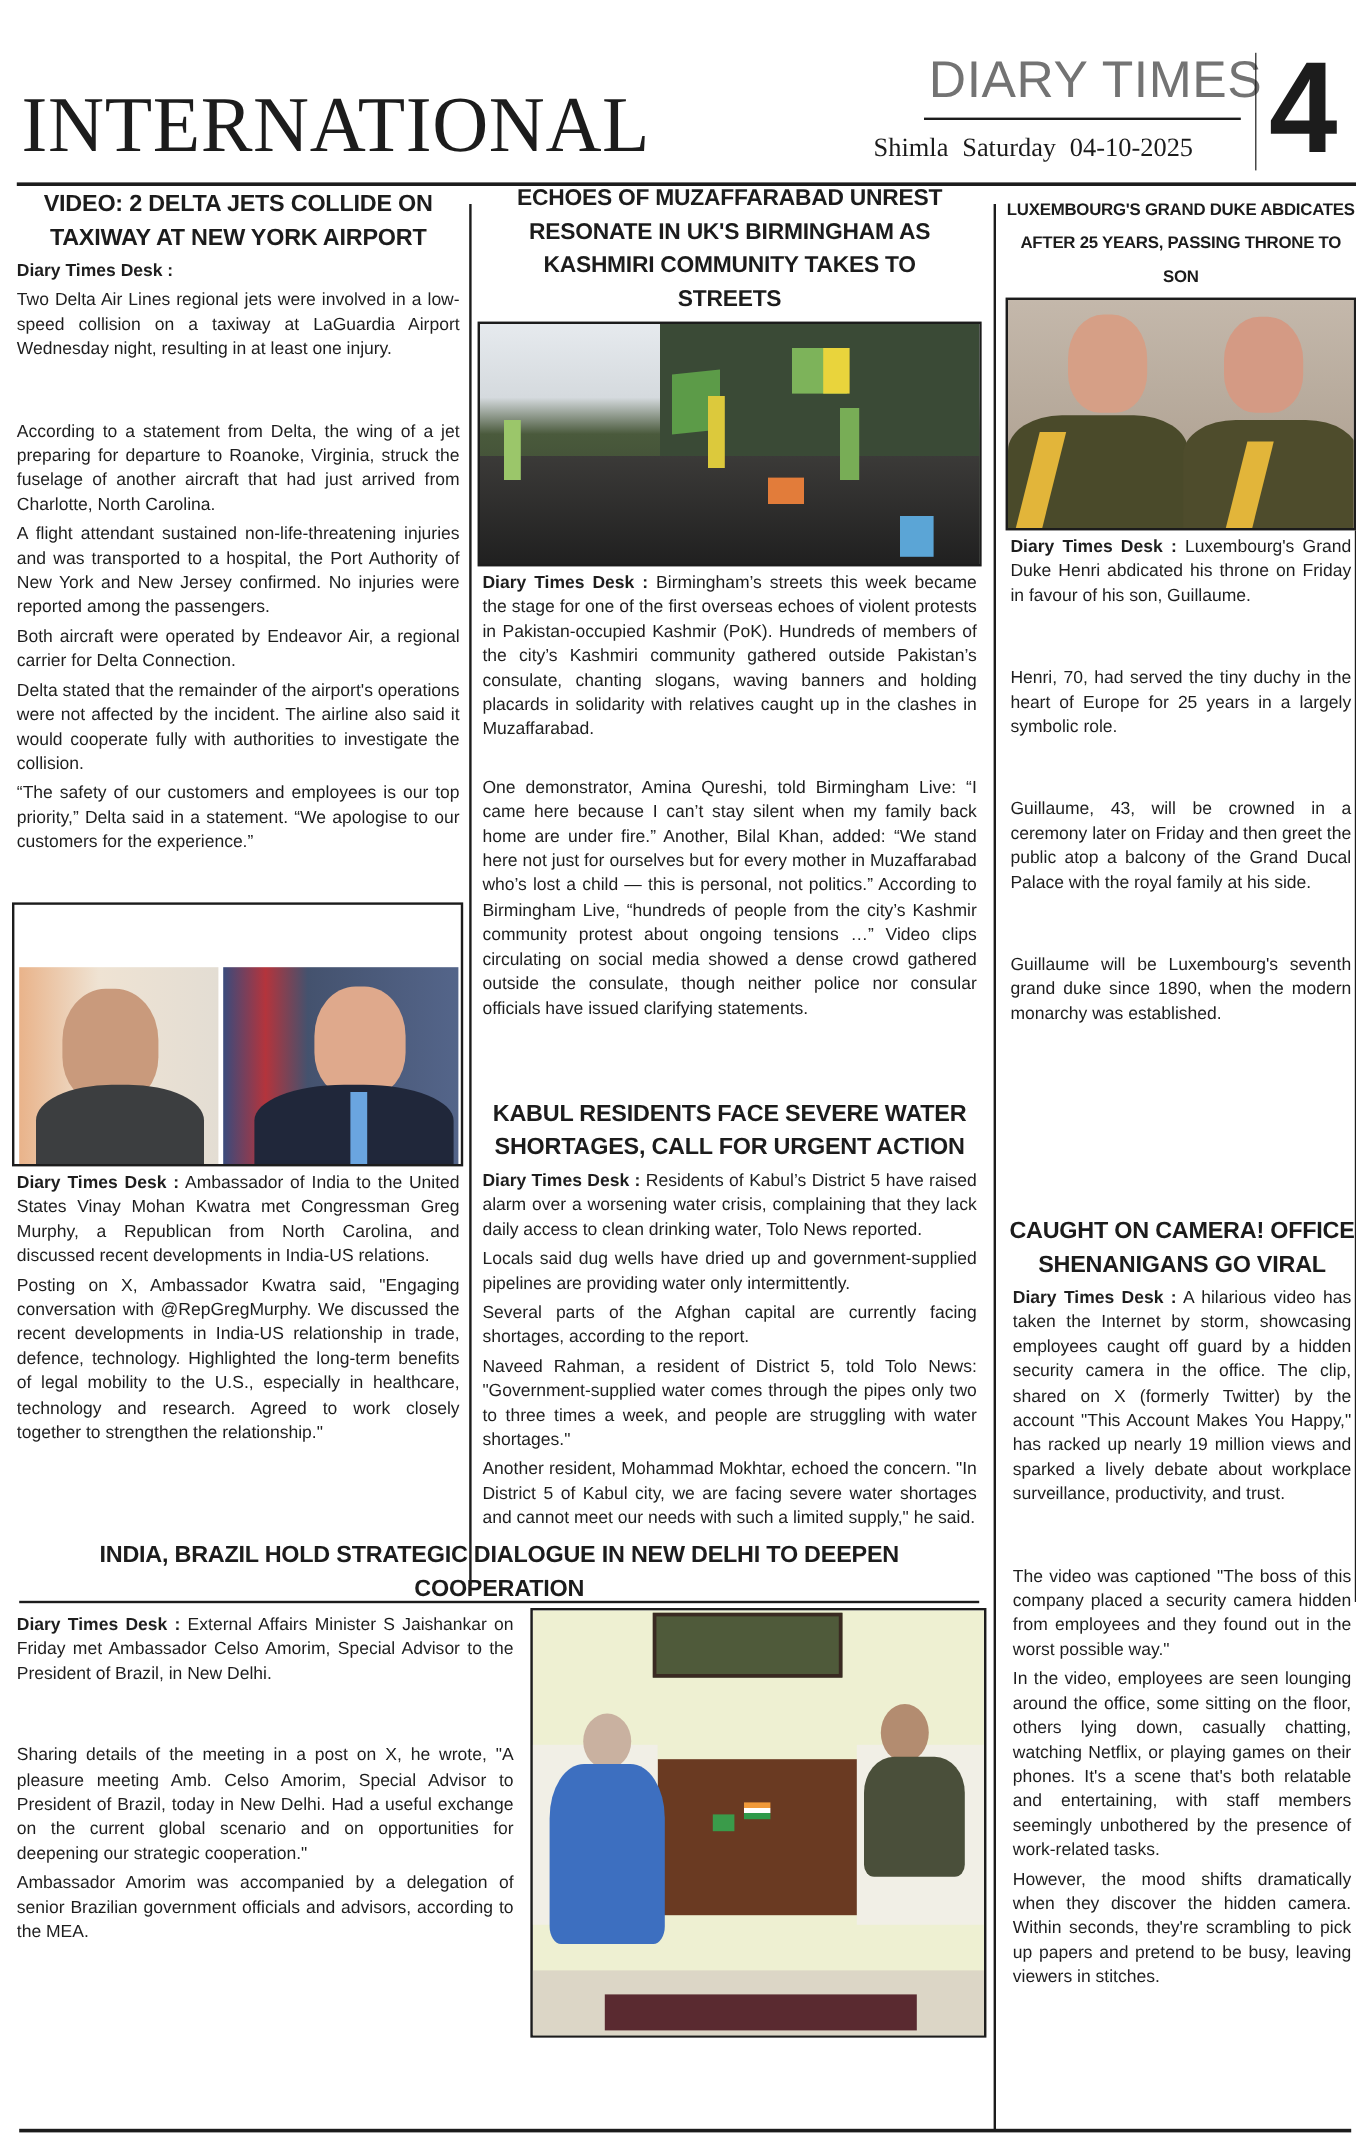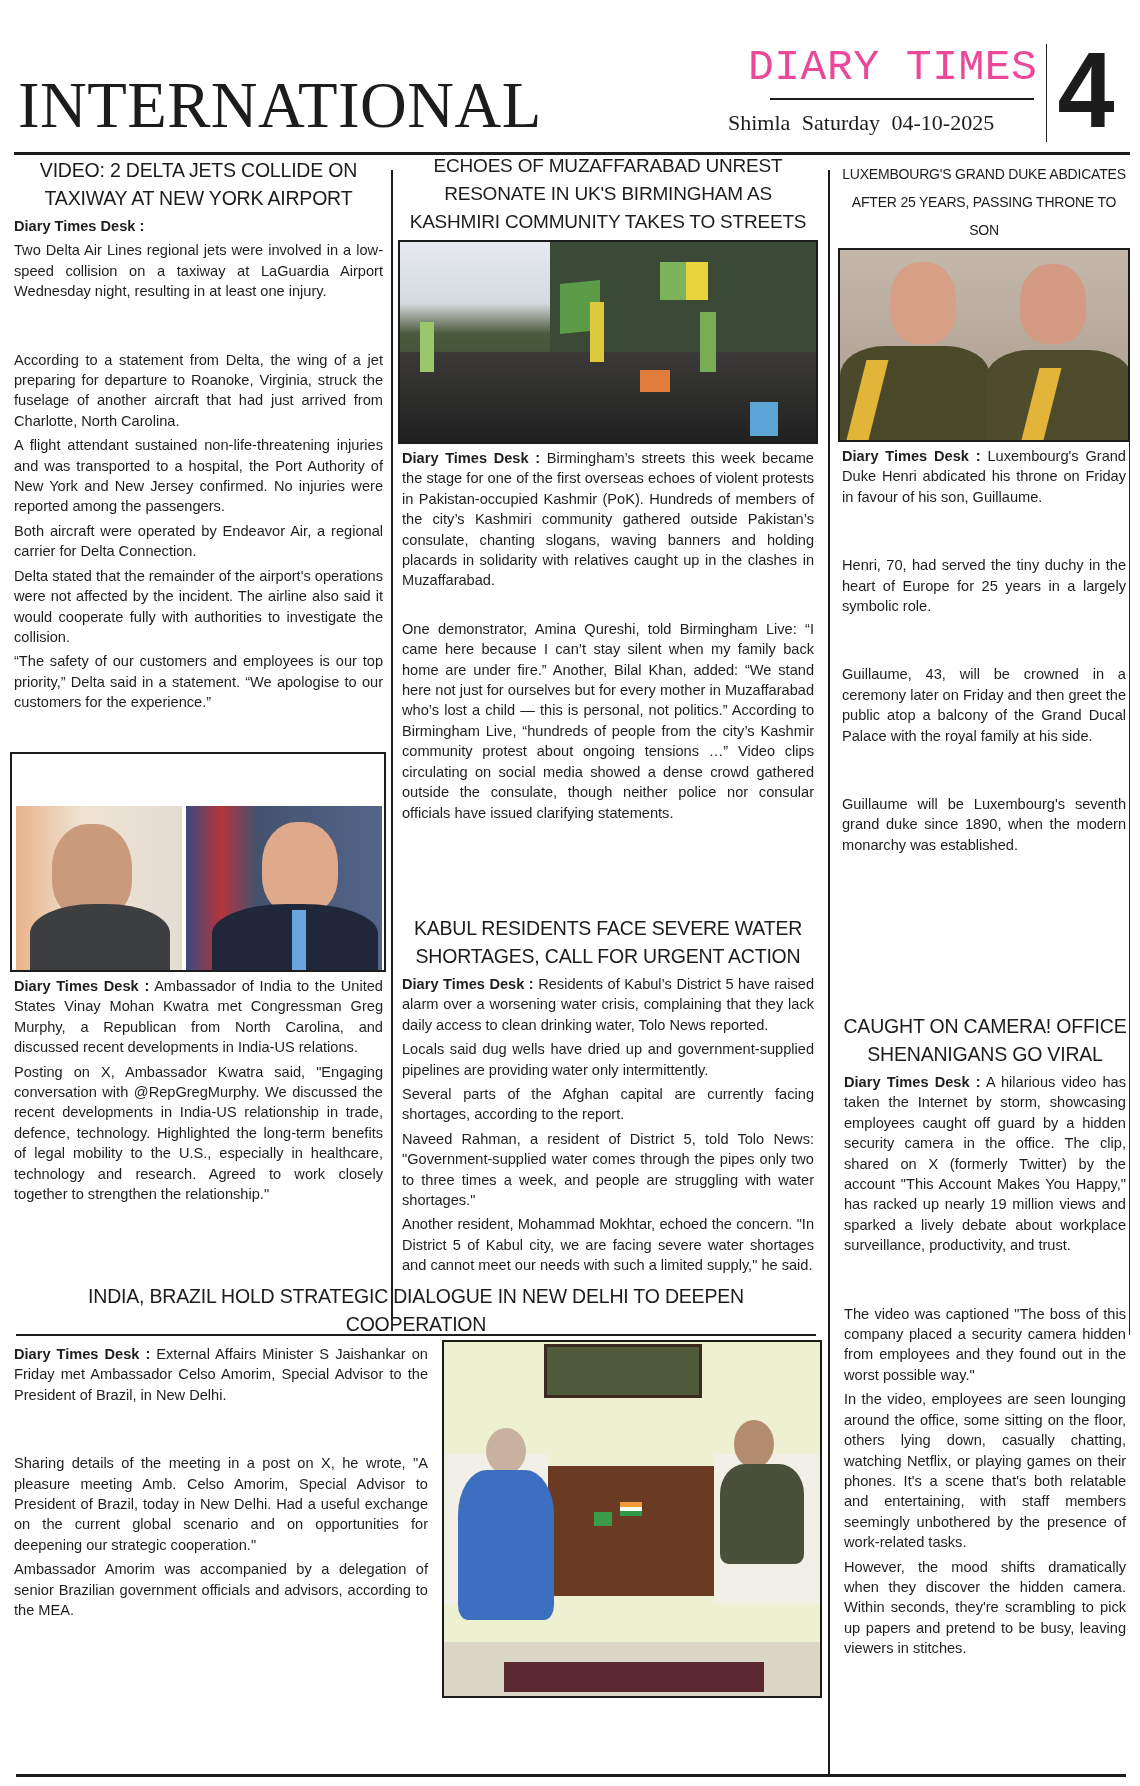--- a/index.html
+++ b/index.html
@@ -1,32 +1,32 @@
 <!DOCTYPE html>
 <html><head>
 <meta charset="utf-8">
 <style>
   html, body { margin:0; padding:0; background:#ffffff; }
   body { width:1140px; height:1786px; position:relative; overflow:hidden; color:#1e1e1e; font-family:"Liberation Sans", sans-serif; }
   .abs { position:absolute; }
 
   
   .section-title { left:18px; top:72px; font-family:"Liberation Serif", serif; font-size:66px; letter-spacing:0.5px; line-height:1; color:#1c1c1c; transform:scaleX(0.98); transform-origin:left; }
-  .paper-name { left:748px; top:46px; font-family:Liberation Mono, monospace; font-size:43px; line-height:1; color:#ec4899; letter-spacing:0.5px; }
+  .paper-name { left:774px; top:46px; font-family:Liberation Sans, sans-serif; font-size:43px; line-height:1; color:#737373; letter-spacing:0.5px; }
   .name-rule { left:770px; top:98px; width:264px; height:2px; background:#1c1c1c; }
   .dateline { left:728px; top:110px; font-family:"Liberation Serif", serif; font-size:22px; color:#1c1c1c; word-spacing:6px; }
   .page-divider { left:1046px; top:44px; width:1px; height:98px; background:#1c1c1c; }
   .page-num { left:1056px; top:36px; font-family:"Liberation Sans", sans-serif; font-weight:bold; font-size:108px; line-height:1; color:#1c1c1c; transform:scaleX(0.95); }
   .top-rule { left:14px; top:152px; width:1116px; height:3px; background:#1c1c1c; }
 
   
   .vline { width:2px; background:#1c1c1c; }
   .hrule { height:2px; background:#1c1c1c; }
 
-  .headline { font-weight:normal; text-align:center; color:#1c1c1c; font-size:19.5px; line-height:28px; letter-spacing:-0.2px; }
+  .headline { font-weight:bold; text-align:center; color:#1c1c1c; font-size:19.5px; line-height:28px; letter-spacing:-0.2px; }
   .body { font-size:14.6px; line-height:20.4px; text-align:justify; color:#1e1e1e; }
   .body p { margin:4px; }
   .body .gap { height:20px; }
   .body .gap2 { height:40px; }
   .desk { font-weight:bold; }
 
   
   .photo { border:2px solid #1c1c1c; overflow:hidden; box-sizing:border-box; background:#ddd; }
   .ph { position:absolute; }
 </style>

